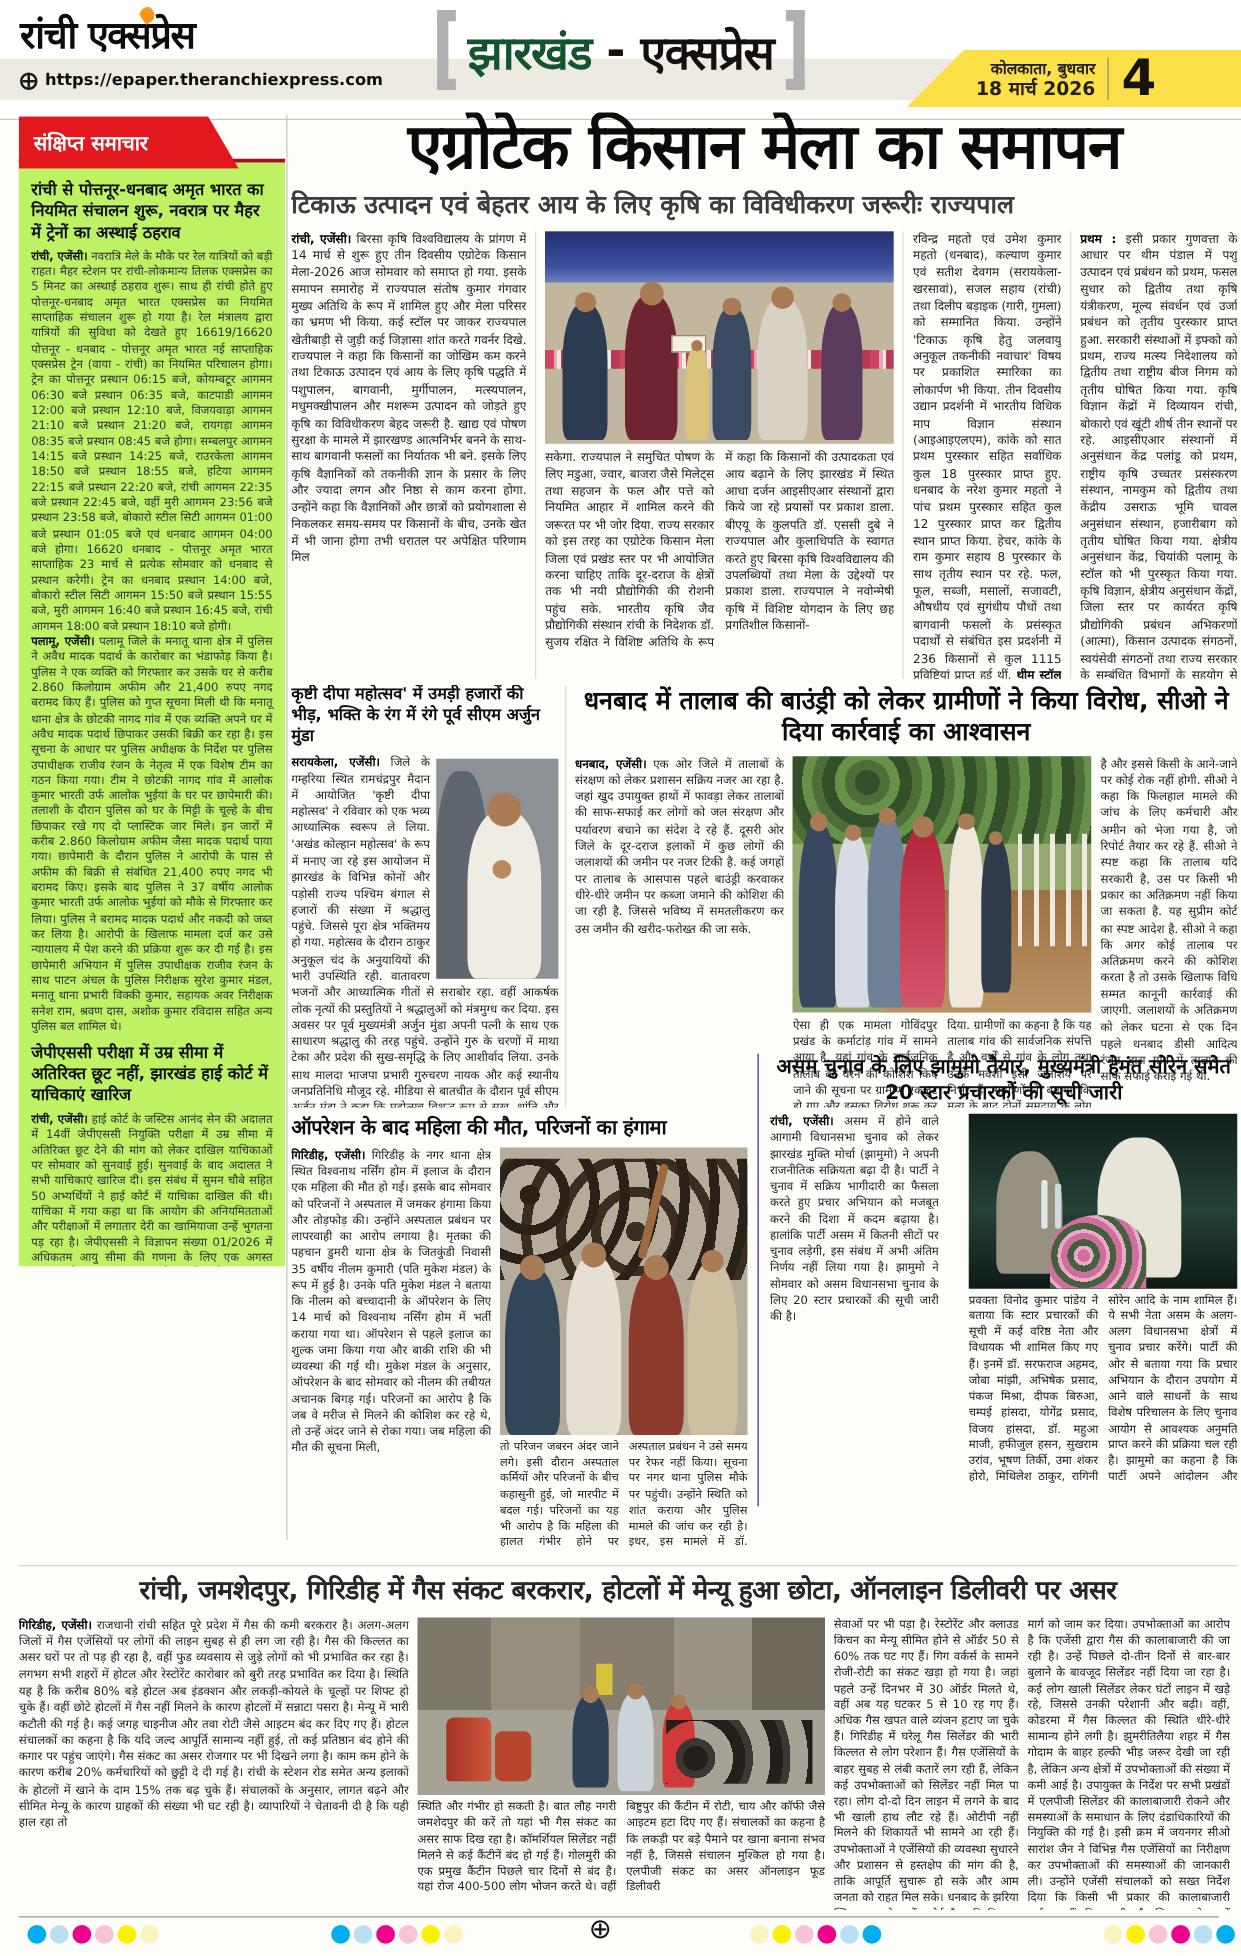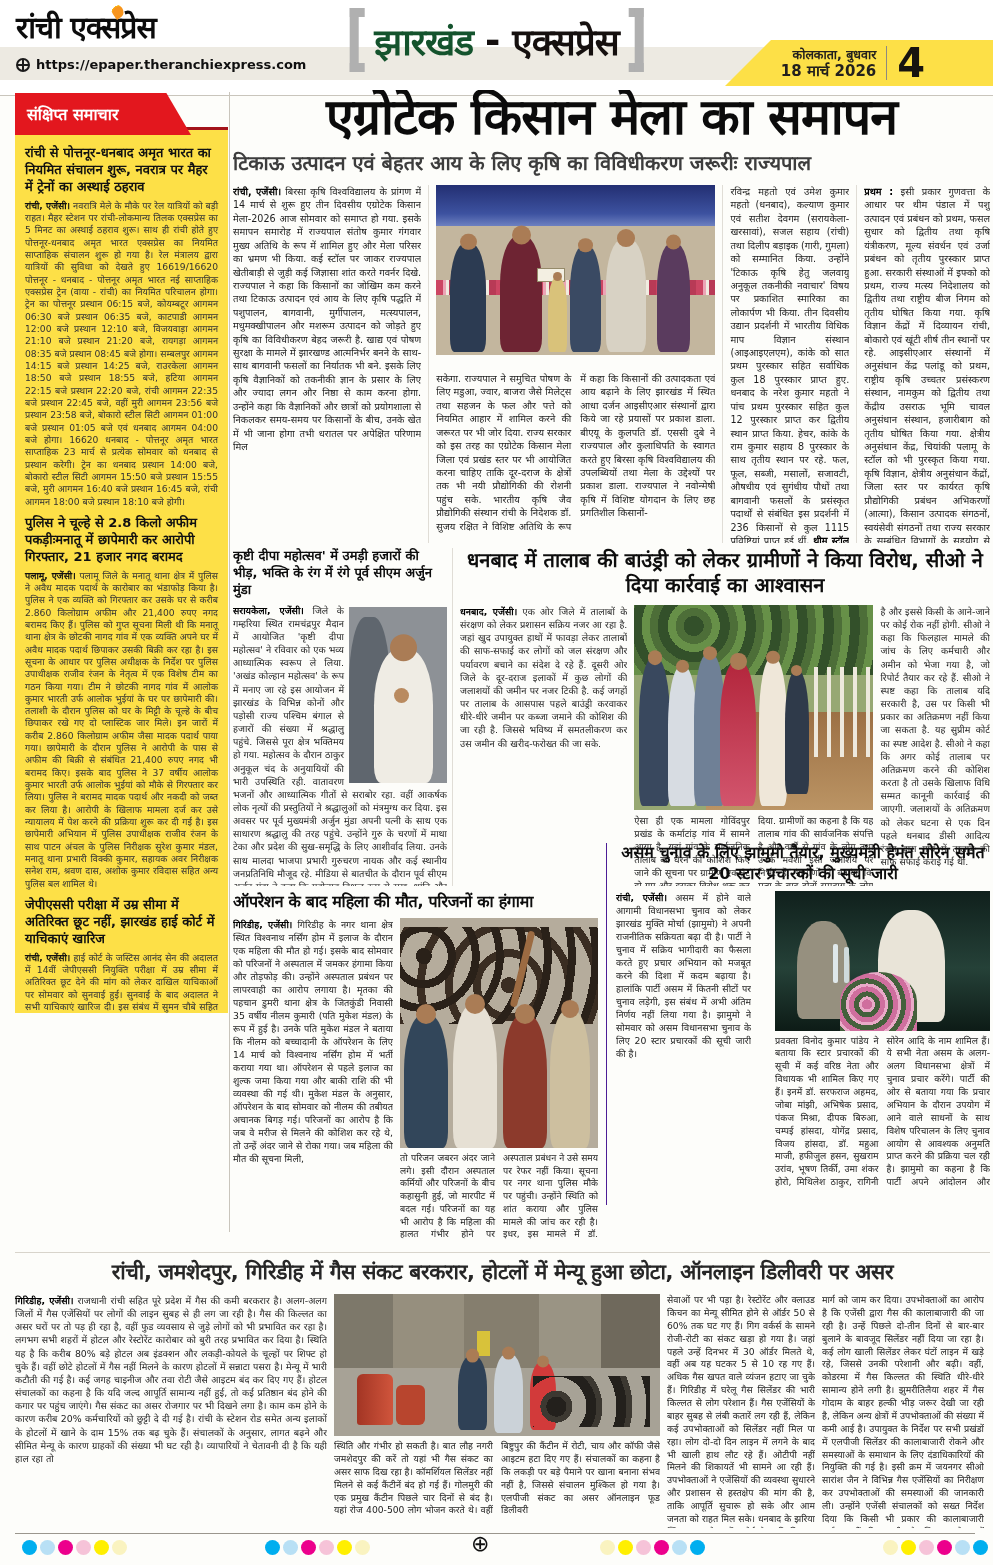--- a/index.html
+++ b/index.html
@@ -25,21 +25,21 @@
 .dtxt{text-align:right;line-height:1.2}
 .dtxt div{font-size:12.5px;font-weight:bold;color:#23201d}
 .dtxt .dt2{font-size:15px}
 .pgdiv{width:1px;height:34px;background:#8e8a80}
 .pgnum{font-size:40px;font-weight:bold;color:#17130f;line-height:1}
 
 #sidebar{position:absolute;left:15px;top:93px;width:213px}
 .banner-row{position:relative;height:37px;border-bottom:3px solid #a3131a}
 .ribbon{position:absolute;left:0;top:0;width:176px;height:42px;background:#e3171e;clip-path:polygon(0 0,86% 0,100% 100%,0 100%);display:flex;align-items:center;padding-left:12px}
 .ribbon span{color:#fff;font-size:16px;font-weight:bold}
-.brief-box{background:#fde047;height:883px;padding:8px 10px;overflow:hidden}
+.brief-box{background:#bef264;height:883px;padding:8px 10px;overflow:hidden}
 .brief h4{font-size:13px;line-height:1.3;color:#111;margin:7px 0 4px}
 .brief p{font-size:9.2px;line-height:1.34;text-align:justify;color:#333}
 .brief b{color:#111}
 #vline{position:absolute;left:229px;top:92px;width:1px;height:1140px;background:#c9c5bc}
 
 .ph{position:relative;overflow:hidden;background:#c3b69e}
 .ph i{position:absolute;display:block}
 .fig{border-radius:42% 42% 12% 12%}
 .fig:before{content:"";position:absolute;left:27%;top:0;width:46%;padding-top:46%;transform:translateY(-55%);background:#aa7c55;border-radius:50%}
 .ph-lead .canopy{left:0;top:0;right:0;height:24%;background:linear-gradient(180deg,#232f72,#3d52a0 70%,#6d80c0)}
@@ -92,21 +92,21 @@
 .body-txt b{color:#000}
 #lead{position:absolute;left:233px;top:90px;width:757px;height:456px;overflow:hidden}
 .lead-headline{font-size:50px;font-weight:bold;letter-spacing:-1px;line-height:1.08;text-align:center;color:#0b0b0b}
 .lead-sub{font-size:20px;font-weight:bold;text-align:left;color:#3d3d3d;margin-top:5px}
 .lead-cols{display:flex;margin-top:9px;height:358px}
 .lead-cols>div{height:100%}
 .lead-cols>div+div{border-left:1px solid #e0ddd6;padding-left:7px;margin-left:7px}
 .lc1{width:190px}
 .lcm{width:290px}
 .lcm .ph{width:100%;height:170px}
-.lcm-text{margin-top:17px;column-count:2;column-gap:9px;height:180px}
+.lcm-text{margin-top:5px;column-count:2;column-gap:9px;height:180px}
 .lc4{width:128px}
 .lc5{width:135px}
 #row2 .heading,#row3 .heading{font-weight:bold;color:#0d0d0d}
 #krishti{position:absolute;left:233px;top:548px;width:214px;height:338px;overflow:hidden}
 #krishti .heading{font-size:13px;line-height:1.3;margin-bottom:5px}
 #krishti .ph{float:right;width:98px;height:176px;margin:3px 0 3px 5px}
 #dhanbad{position:absolute;left:452px;top:548px;width:538px;height:338px;overflow:hidden;border-left:1px solid #e0ddd6;padding-left:7px}
 #dhanbad .heading{font-size:20px;line-height:1.25;text-align:center;margin-bottom:7px}
 .dh-cols{display:flex;gap:7px;height:292px}
 .dh-c1{width:168px}
@@ -179,21 +179,20 @@
     <div class="ribbon">
       <span>संक्षिप्त समाचार</span>
     </div>
   </div>
   <div class="brief-box">
     <div class="brief">
       <h4>रांची से पोत्तनूर-धनबाद अमृत भारत का नियमित संचालन शुरू, नवरात्र पर मैहर में ट्रेनों का अस्थाई ठहराव</h4>
       <p><b>रांची, एजेंसी।</b> <span>नवरात्रि मेले के मौके पर रेल यात्रियों को बड़ी राहत। मैहर स्टेशन पर रांची-लोकमान्य तिलक एक्सप्रेस का 5 मिनट का अस्थाई ठहराव शुरू। साथ ही रांची होते हुए पोत्तनूर-धनबाद अमृत भारत एक्सप्रेस का नियमित साप्ताहिक संचालन शुरू हो गया है। रेल मंत्रालय द्वारा यात्रियों की सुविधा को देखते हुए 16619/16620 पोत्तनूर - धनबाद - पोत्तनूर अमृत भारत नई साप्ताहिक एक्सप्रेस ट्रेन (वाया - रांची) का नियमित परिचालन होगा। ट्रेन का पोत्तनूर प्रस्थान 06:15 बजे, कोयम्बटूर आगमन 06:30 बजे प्रस्थान 06:35 बजे, काटपाडी आगमन 12:00 बजे प्रस्थान 12:10 बजे, विजयवाड़ा आगमन 21:10 बजे प्रस्थान 21:20 बजे, रायगड़ा आगमन 08:35 बजे प्रस्थान 08:45 बजे होगा। सम्बलपुर आगमन 14:15 बजे प्रस्थान 14:25 बजे, राउरकेला आगमन 18:50 बजे प्रस्थान 18:55 बजे, हटिया आगमन 22:15 बजे प्रस्थान 22:20 बजे, रांची आगमन 22:35 बजे प्रस्थान 22:45 बजे, वहीं मुरी आगमन 23:56 बजे प्रस्थान 23:58 बजे, बोकारो स्टील सिटी आगमन 01:00 बजे प्रस्थान 01:05 बजे एवं धनबाद आगमन 04:00 बजे होगा। 16620 धनबाद - पोत्तनूर अमृत भारत साप्ताहिक 23 मार्च से प्रत्येक सोमवार को धनबाद से प्रस्थान करेगी। ट्रेन का धनबाद प्रस्थान 14:00 बजे, बोकारो स्टील सिटी आगमन 15:50 बजे प्रस्थान 15:55 बजे, मुरी आगमन 16:40 बजे प्रस्थान 16:45 बजे, रांची आगमन 18:00 बजे प्रस्थान 18:10 बजे होगी।</span></p>
     </div>
     <div class="brief">
-      <h4>पुलिस ने चूल्हे से 2.8 किलो अफीम पकड़ीःमनातू में छापेमारी कर आरोपी गिरफ्तार, 21 हजार नगद बरामद</h4>
       <p><b>पलामू, एजेंसी।</b> <span>पलामू जिले के मनातू थाना क्षेत्र में पुलिस ने अवैध मादक पदार्थ के कारोबार का भंडाफोड़ किया है। पुलिस ने एक व्यक्ति को गिरफ्तार कर उसके घर से करीब 2.860 किलोग्राम अफीम और 21,400 रुपए नगद बरामद किए हैं। पुलिस को गुप्त सूचना मिली थी कि मनातू थाना क्षेत्र के छोटकी नागद गांव में एक व्यक्ति अपने घर में अवैध मादक पदार्थ छिपाकर उसकी बिक्री कर रहा है। इस सूचना के आधार पर पुलिस अधीक्षक के निर्देश पर पुलिस उपाधीक्षक राजीव रंजन के नेतृत्व में एक विशेष टीम का गठन किया गया। टीम ने छोटकी नागद गांव में आलोक कुमार भारती उर्फ आलोक भुईयां के घर पर छापेमारी की। तलाशी के दौरान पुलिस को घर के मिट्टी के चूल्हे के बीच छिपाकर रखे गए दो प्लास्टिक जार मिले। इन जारों में करीब 2.860 किलोग्राम अफीम जैसा मादक पदार्थ पाया गया। छापेमारी के दौरान पुलिस ने आरोपी के पास से अफीम की बिक्री से संबंधित 21,400 रुपए नगद भी बरामद किए। इसके बाद पुलिस ने 37 वर्षीय आलोक कुमार भारती उर्फ आलोक भुईयां को मौके से गिरफ्तार कर लिया। पुलिस ने बरामद मादक पदार्थ और नकदी को जब्त कर लिया है। आरोपी के खिलाफ मामला दर्ज कर उसे न्यायालय में पेश करने की प्रक्रिया शुरू कर दी गई है। इस छापेमारी अभियान में पुलिस उपाधीक्षक राजीव रंजन के साथ पाटन अंचल के पुलिस निरीक्षक सुरेश कुमार मंडल, मनातू थाना प्रभारी विक्की कुमार, सहायक अवर निरीक्षक सनेश राम, श्रवण दास, अशोक कुमार रविदास सहित अन्य पुलिस बल शामिल थे।</span></p>
     </div>
     <div class="brief">
       <h4>जेपीएससी परीक्षा में उम्र सीमा में अतिरिक्त छूट नहीं, झारखंड हाई कोर्ट में याचिकाएं खारिज</h4>
       <p><b>रांची, एजेंसी।</b> <span>हाई कोर्ट के जस्टिस आनंद सेन की अदालत में 14वीं जेपीएससी नियुक्ति परीक्षा में उम्र सीमा में अतिरिक्त छूट देने की मांग को लेकर दाखिल याचिकाओं पर सोमवार को सुनवाई हुई। सुनवाई के बाद अदालत ने सभी याचिकाएं खारिज दी। इस संबंध में सुमन चौबे सहित 50 अभ्यर्थियों ने हाई कोर्ट में याचिका दाखिल की थी। याचिका में गया कहा था कि आयोग की अनियमितताओं और परीक्षाओं में लगातार देरी का खामियाजा उन्हें भुगतना पड़ रहा है। जेपीएससी ने विज्ञापन संख्या 01/2026 में अधिकतम आयु सीमा की गणना के लिए एक अगस्त 2026 को आधार बनाया गया है, जबकि इसे एक अगस्त 2018 से माना जाना चाहिए। उनका तर्क था कि लंबे समय तक परीक्षाएं नियमित रूप से नहीं होने के कारण कई योग्य अभ्यर्थी बिना परीक्षा दिए ही ओवरएज हो गए हैं। मामले में जेपीएससी की ओर से अदालत को बताया कि राज्य सरकार ने पहले ही अभ्यर्थियों को राहत देते हुए आयु सीमा में संशोधन किया है और वर्ष 2026 की जगह 2022 को आधार मानकर छूट प्रदान की गई है। उन्होंने यह भी कहा कि आयु सीमा में कितनी छूट दी जानी है, यह नीति से जुड़ा विषय है और इस पर निर्णय लेना राज्य सरकार का अधिकार क्षेत्र है। दोनों पक्षों की बहस सुनने के बाद अदालत ने पाया कि इस मामले में न्यायिक हस्तक्षेप की आवश्यकता नहीं है। कोर्ट ने कहा कि आयु सीमा से संबंधित निर्णय सरकार की नीतिगत सीमा में आता है और पहले ही कुछ राहत दी जा चुकी है। इसी आधार पर हाई कोर्ट ने अभ्यर्थियों की याचिका खारिज कर दी।</span></p>
     </div>
   </div>
 </div>
 
 <div id="lead">

